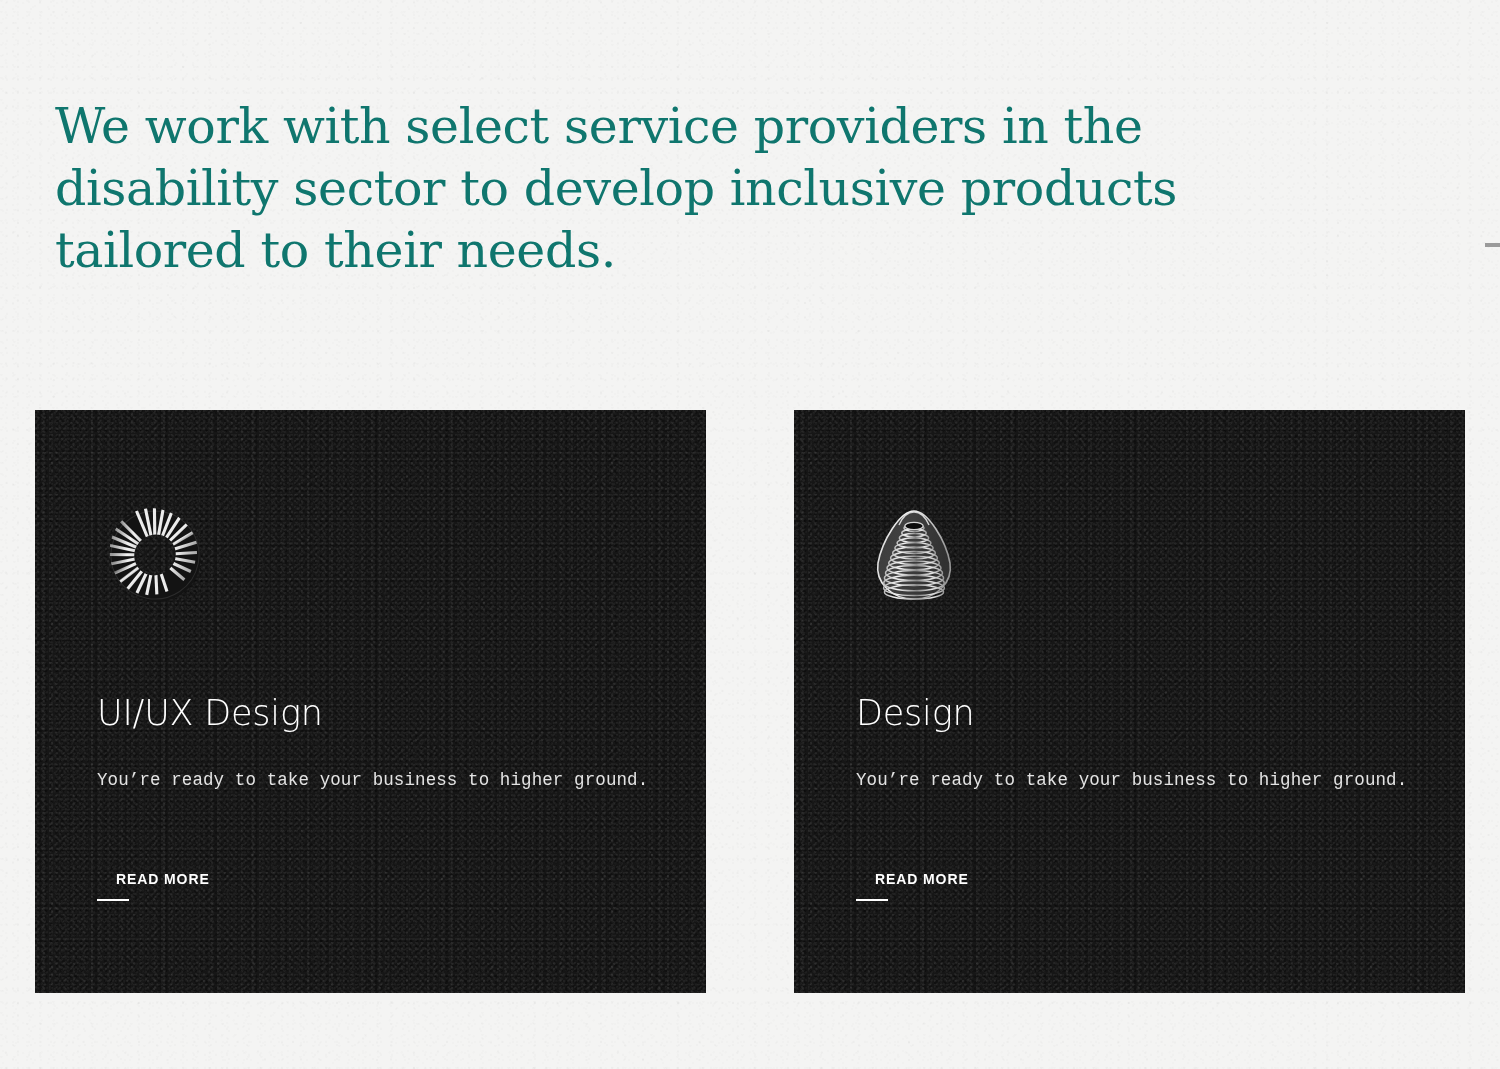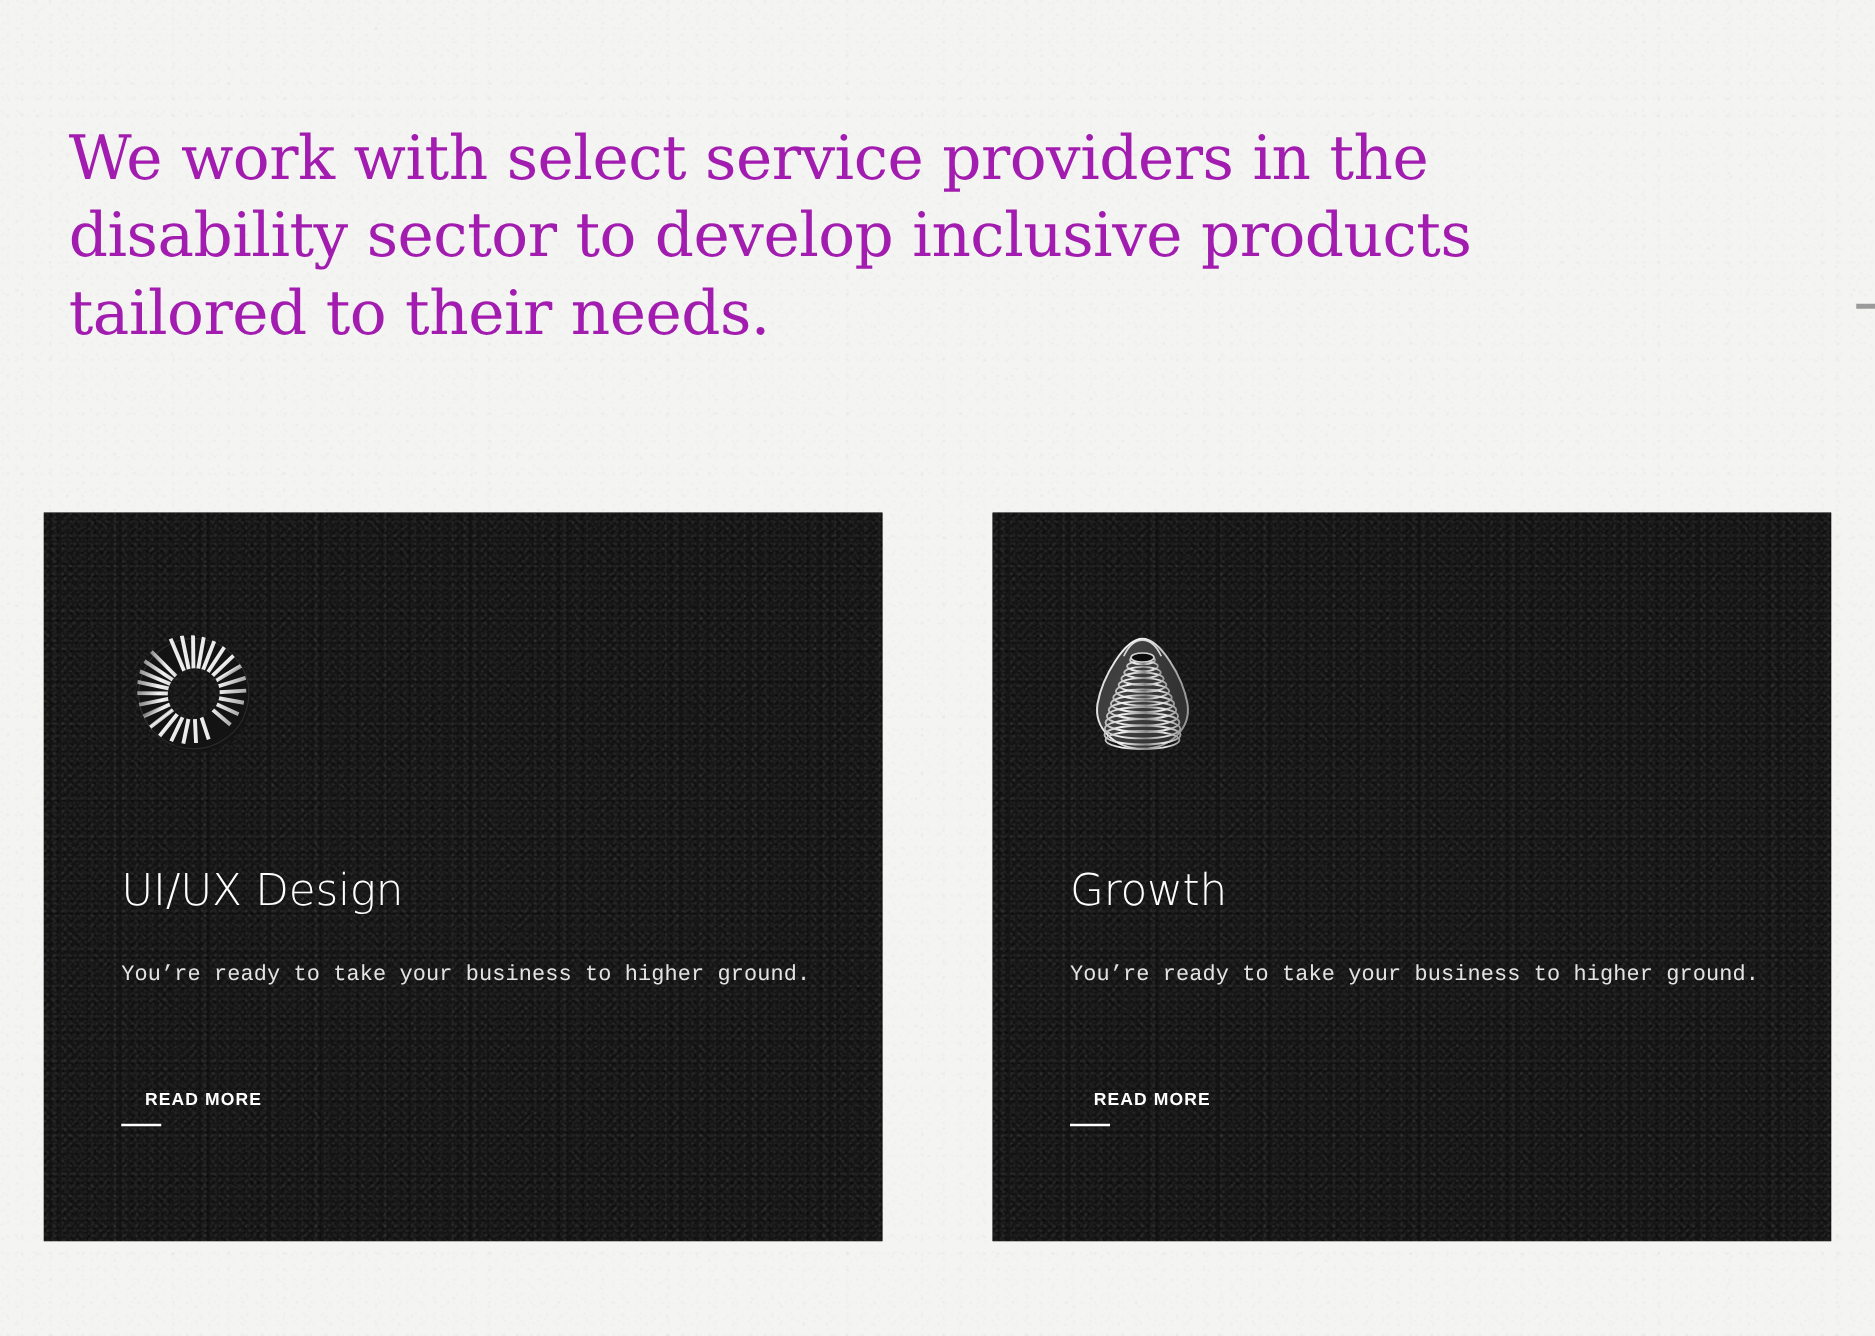--- a/index.html
+++ b/index.html
@@ -49,21 +49,21 @@
   .headline {
     position: absolute;
     left: 55px;
     top: 96px;
     width: 1180px;
     font-family: "DejaVu Serif", "Liberation Serif", serif;
     font-weight: 400;
     font-size: 49px;
     line-height: 62px;
     letter-spacing: -0.4px;
-    color: #a21caf;
+    color: #0f766e;
     white-space: pre-line;
   }
 
   
   .cards {
     position: absolute;
     left: 35px;
     top: 410px;
     width: 1430px;
     height: 583px;
@@ -306,21 +306,21 @@
               <ellipse cx="60" cy="93" rx="30.4" ry="7.6"></ellipse>
               <ellipse cx="60" cy="97" rx="29.6" ry="7.2"></ellipse>
             </g>
 
             <ellipse cx="60" cy="31" rx="9.2" ry="3.6" fill="#0b0b0b" stroke="#d4d4d4" stroke-width="1.3"></ellipse>
 
             <path d="M45 30 C49 21 54 17 60 17 C66 17 71 21 75 30" fill="none" stroke="#efefef" stroke-width="1.4" opacity=".85"></path>
           </svg>
         </div>
 
-        <div class="card-title">Growth</div>
+        <div class="card-title">Design</div>
 
         <div class="card-subtitle">You’re ready to take your business to higher ground.</div>
 
         <div class="read-more">
           <span class="read-more-label">READ MORE</span>
           <span class="read-more-rule"></span>
         </div>
 
       </div>
     </div>

